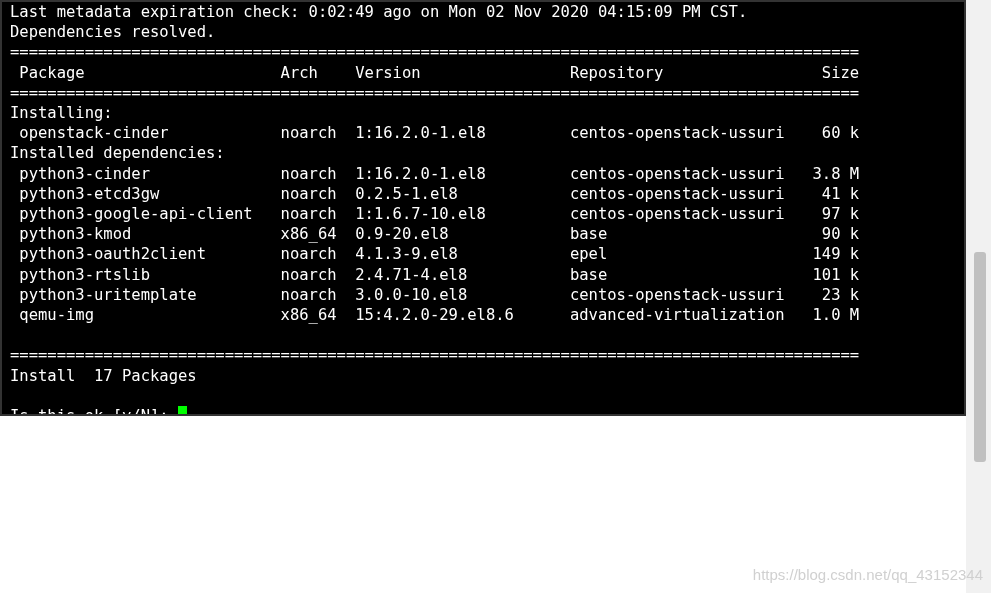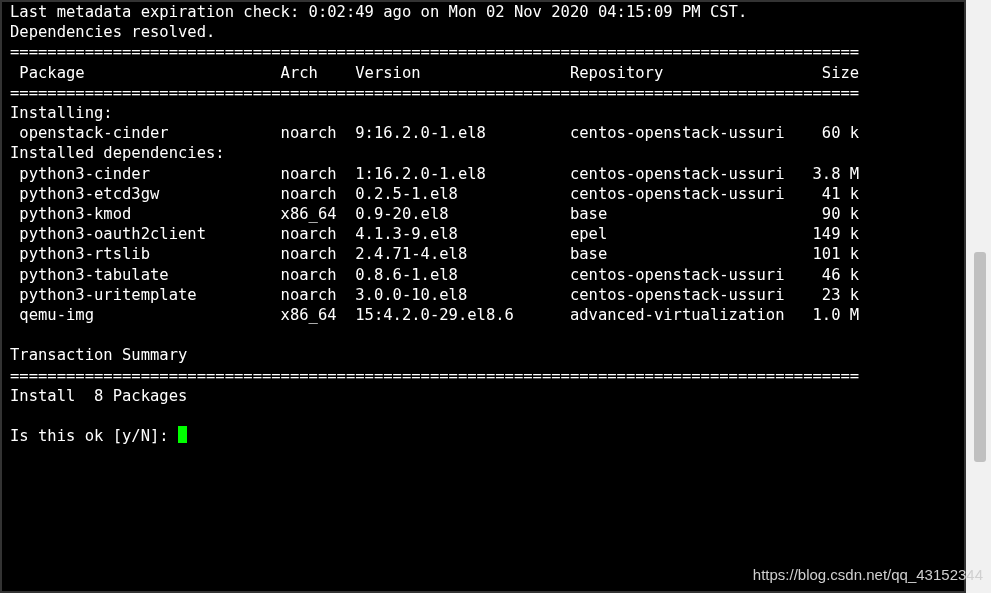--- a/index.html
+++ b/index.html
@@ -2,21 +2,21 @@
 <html><head>
 <meta charset="utf-8">
 <style>
   html,body{margin:0;padding:0;background:#fff;}
   .viewport{
     width:991px;height:593px;position:relative;
     box-sizing:border-box;background:#fff;
     font-family:"DejaVu Sans Mono","Liberation Mono","Consolas",monospace;
   }
   .terminal{
-    position:absolute;left:0;top:0;width:966px;height:593px;
+    position:absolute;left:0;top:0;width:966px;height:416px;
     background:#000;color:#fff;box-sizing:border-box;
     border:2px solid #333;padding:0 0 6px 8px;
     font-size:15.5px;line-height:20.2px;
     overflow:hidden;
   }
   .scrollgutter{
     position:absolute;left:966px;top:0;width:25px;height:593px;
     background:#f1f1f1;
   }
   .scrolltrack{
@@ -47,39 +47,38 @@
 
     <div class="line">Last metadata expiration check: 0:02:49 ago on Mon 02 Nov 2020 04:15:09 PM CST.</div>
     <div class="line">Dependencies resolved.</div>
 
     <div class="rule" id="rule1">===========================================================================================</div>
     <div class="line" id="col-header"> Package                     Arch    Version                Repository                 Size</div>
     <div class="rule" id="rule2">===========================================================================================</div>
 
     <div class="line">Installing:</div>
     <div id="pkgs-installing">
-        <div class="line"> openstack-cinder            noarch  9:16.2.0-1.el8         centos-openstack-ussuri    60 k</div>
+        <div class="line"> openstack-cinder            noarch  1:16.2.0-1.el8         centos-openstack-ussuri    60 k</div>
       </div>
 
     <div class="line">Installed dependencies:</div>
     <div id="pkgs-deps">
         <div class="line"> python3-cinder              noarch  1:16.2.0-1.el8         centos-openstack-ussuri   3.8 M</div>
         <div class="line"> python3-etcd3gw             noarch  0.2.5-1.el8            centos-openstack-ussuri    41 k</div>
+        <div class="line"> python3-google-api-client   noarch  1:1.6.7-10.el8         centos-openstack-ussuri    97 k</div>
         <div class="line"> python3-kmod                x86_64  0.9-20.el8             base                       90 k</div>
         <div class="line"> python3-oauth2client        noarch  4.1.3-9.el8            epel                      149 k</div>
         <div class="line"> python3-rtslib              noarch  2.4.71-4.el8           base                      101 k</div>
-        <div class="line"> python3-tabulate            noarch  0.8.6-1.el8            centos-openstack-ussuri    46 k</div>
         <div class="line"> python3-uritemplate         noarch  3.0.0-10.el8           centos-openstack-ussuri    23 k</div>
         <div class="line"> qemu-img                    x86_64  15:4.2.0-29.el8.6      advanced-virtualization   1.0 M</div>
       </div>
 
     <div class="line"> </div>
-    <div class="line">Transaction Summary</div>
     <div class="rule" id="rule3">===========================================================================================</div>
-    <div class="line">Install  8 Packages</div>
+    <div class="line">Install  17 Packages</div>
 
     <div class="line"> </div>
     <div class="line"><span id="prompt-text">Is this ok [y/N]: </span><span class="cursor"></span></div>
 
   </div>
 
   <div class="scrollgutter">
     <div class="scrolltrack">
       <div class="scrollthumb"></div>
     </div>

